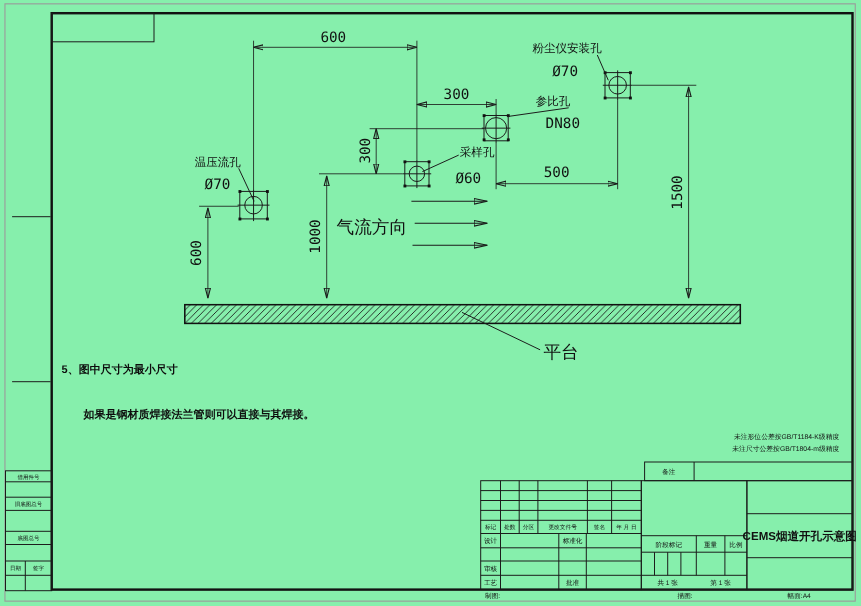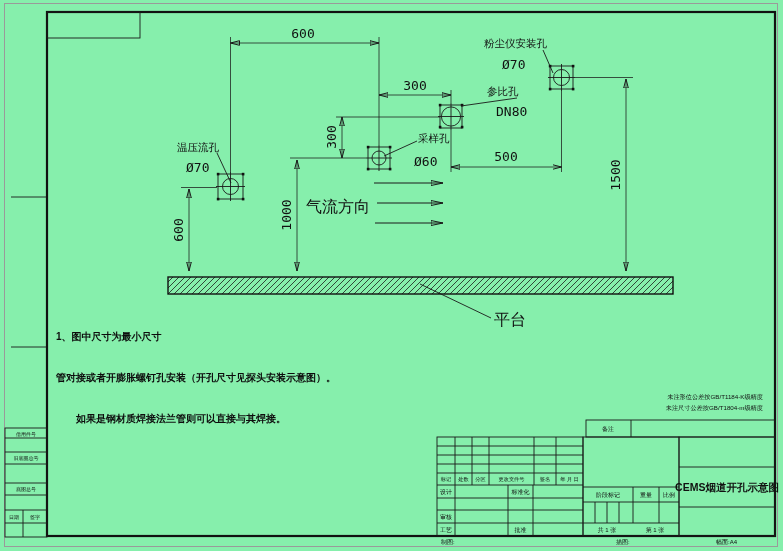--- a/index.html
+++ b/index.html
@@ -248,22 +248,21 @@
     <line class="thin" x1="23" y1="510" x2="23" y2="537"></line>
     <text class="ms" x="26" y="435.5" text-anchor="middle">借用件号</text>
     <text class="ms" x="26" y="460" text-anchor="middle">旧底图总号</text>
     <text class="ms" x="26" y="491" text-anchor="middle">底图总号</text>
     <text class="ms" x="14" y="518.5" text-anchor="middle">日期</text>
     <text class="ms" x="35" y="518.5" text-anchor="middle">签字</text>
   </g>
 </svg>
 
 <div class="notes">
-  <div>1、图中尺寸为最小尺寸</div>
-  <div>管对接或者开膨胀螺钉孔安装（开孔尺寸见探头安装示意图）。</div>
+  <div>5、图中尺寸为最小尺寸</div>
   <div>　　如果是钢材质焊接法兰管则可以直接与其焊接。</div>
   
   
   
   
   
   
   
   
 </div>

